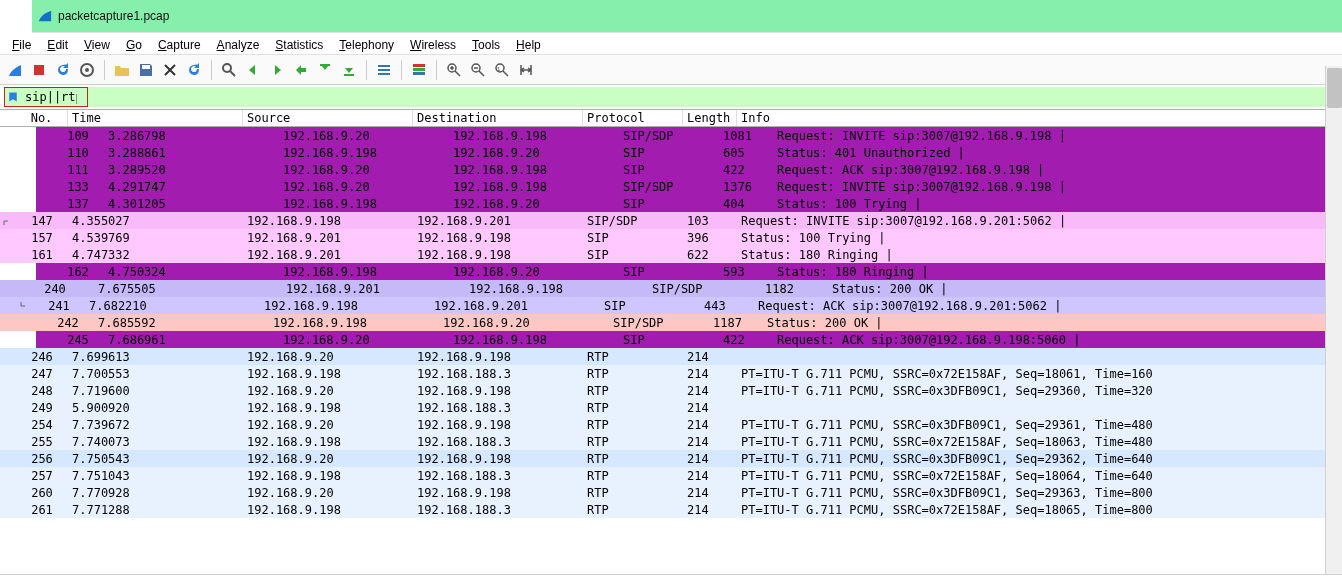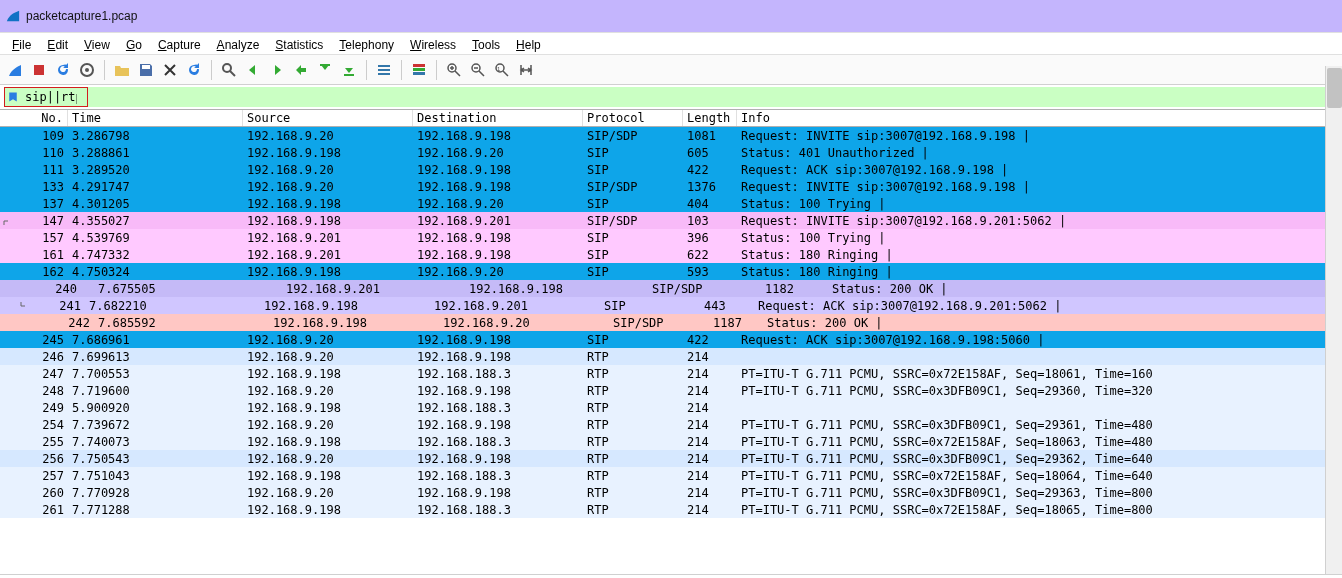--- a/index.html
+++ b/index.html
@@ -1,46 +1,46 @@
 <!DOCTYPE html>
 <html><head>
 <meta charset="utf-8">
 <style>
   * { margin:0; padding:0; box-sizing:border-box; }
   body { font-family: "Segoe UI", Tahoma, sans-serif; font-size:12px; background:#fff; color:#000; width:1342px; height:578px; overflow:hidden; }
-  .titlebar { display:flex; align-items:center; height:22px; padding:16px 6px; background:#c4b5fd; border-bottom:1px solid #e0e0e0; gap:6px;}
+  .titlebar { display:flex; align-items:center; height:22px; padding:16px 6px; background:#86efac; border-bottom:1px solid #e0e0e0; gap:6px;margin-left:32px;}
   .titleicon { width:14px; height:14px; }
   .titletext { color:#121212; font-size:12px; }
   .menubar { display:flex; align-items:flex-end; height:22px; padding:0 4px; background:#fff; border-bottom:1px solid #e0e0e0; }
   .menuitem { padding:2px 8px; cursor:default; }
   .menuitem span.u { text-decoration:underline; }
   .toolbar { display:flex; align-items:center; height:30px; padding:2px 4px; gap:2px; border-bottom:1px solid #d0d0d0; background:#fafafa;}
   .tb-btn { width:22px; height:22px; display:flex; align-items:center; justify-content:center; border:1px solid transparent; border-radius:2px; cursor:default;}
   .tb-sep { width:1px; height:20px; background:#ccc; margin:0 4px; }
   .tb-btn svg { width:16px; height:16px; }
   .filterbar { height:24px; padding:2px 4px; background:#fff; display:flex; align-items:center;}
   .filterwrap { display:flex; align-items:center; border:1px solid #d21d1d; background:#caffc3; height:20px; width:84px; }
   .filterwrap .icon { width:16px; display:flex; align-items:center; justify-content:center; }
   .filterwrap input { border:none; background:transparent; outline:none; font-family:Consolas,monospace; font-size:12px; padding:0 4px; width:60px; }
   .filterrest { flex:1; height:20px; background:#caffc3; border:1px solid #caffc3; border-left:none;}
   .pkthdr { display:flex; height:18px; border-top:1px solid #b0b0b0; border-bottom:1px solid #b0b0b0; background:#fff; font-family:Consolas,monospace; font-size:12px; }
   .pkthdr .col { padding:1px 4px; border-right:1px solid #e0e0e0;}
   .pkthdr .col:first-child{ border-left:1px solid #e0e0e0;}
   .pktlist { font-family:Consolas,monospace; font-size:12px; overflow:hidden; position:relative;}
   .pktlist .row { display:flex; height:17px; align-items:center; }
   .pktlist .cell { padding:0 4px; white-space:nowrap; overflow:hidden; text-overflow:clip;}
-  .c-no   { width:52px; text-align:right; padding-right:10px;}
+  .c-no   { width:52px; text-align:center; padding-right:10px;}
   .c-time { width:175px; }
   .c-src  { width:170px; }
   .c-dst  { width:170px; }
   .c-proto{ width:100px; }
   .c-len  { width:54px; padding-right:4px;}
   .c-info { flex:1; }
   .gutter { width:16px; display:flex; align-items:center; justify-content:center; }
-  .row-pink  { background:#0ea5e9; }
+  .row-pink  { background:#a21caf;margin-left:36px; }
   .row-pink2 { background:#ffc7c4;padding-left:26px; }
   .row-mag   { background:#ffc9ff; }
   .row-mag2  { background:#f8baf8; }
   .row-purp  { background:#d0c6ff;padding-left:17px; }
   .row-purp2 { background:#c5baf7;gap:13px; }
   .row-blue  { background:#e8f2ff; }
   .row-blue2 { background:#d6e8ff; }
   .scrollbar { position:absolute; right:0; top:66px; bottom:0; width:17px; background:#f0f0f0; border-left:1px solid #d0d0d0;}
   .scrollthumb{ background:#c2c2c2; width:15px; margin:0 1px; height:40px; margin-top:2px; border-radius:2px;}
   .statusbar{ position:absolute; bottom:0; left:0; right:0; height:4px; background:#fff; border-top:1px solid #d0d0d0;}

